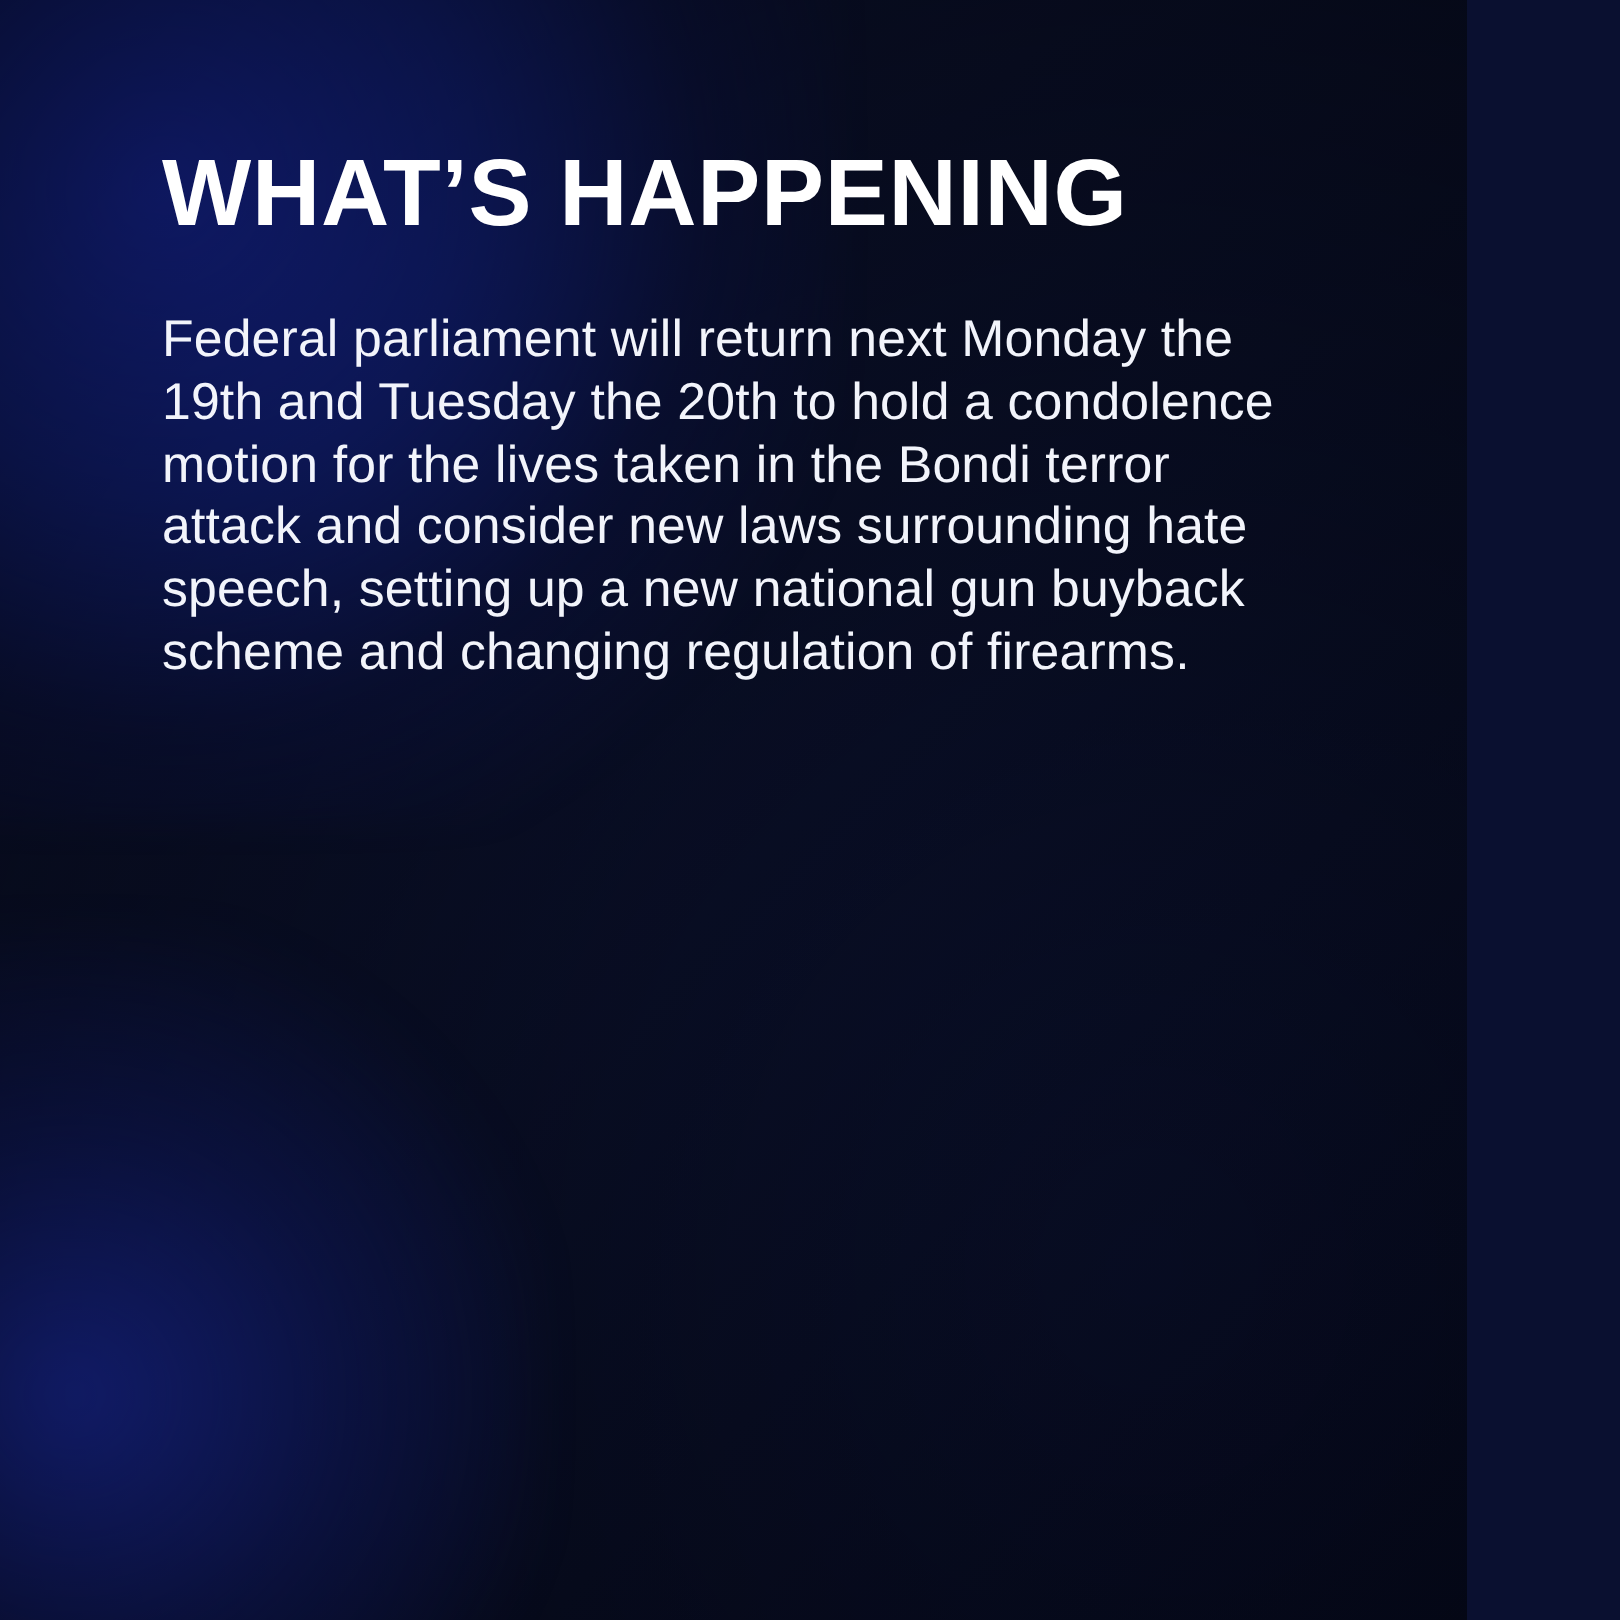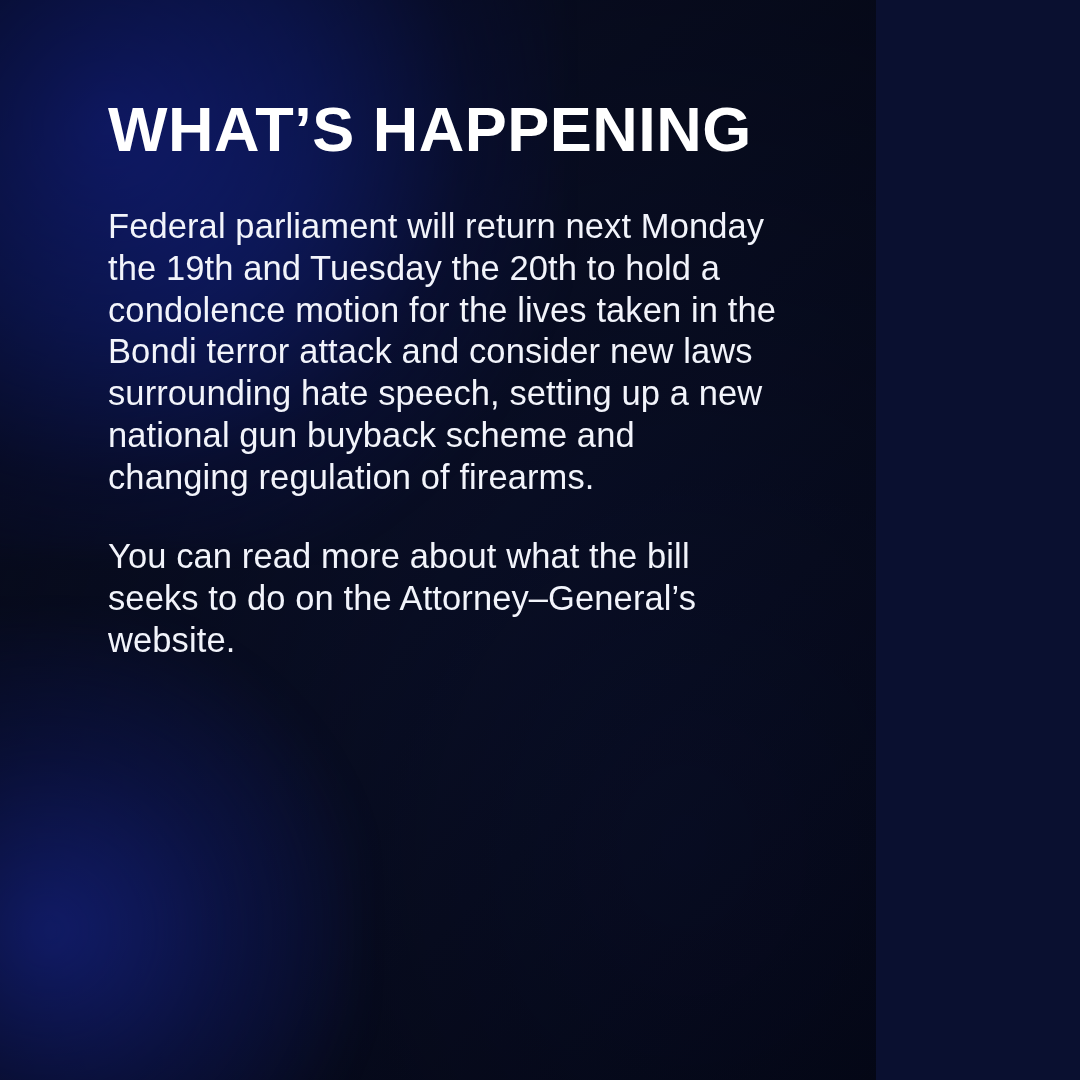--- a/index.html
+++ b/index.html
@@ -8,21 +8,21 @@
   }
   body {
     width: 1080px;
     height: 1080px;
     background: #0a1030;
     font-family: "Liberation Sans", sans-serif;
     overflow: hidden;
   }
   .slide {
     position: relative;
-    width: 876px;
+    width: 978px;
     height: 1080px;
     overflow: hidden;
     background-color: #0b1231;
   }
   
   .bg-base {
     position: absolute;
     inset: 0;
     background: linear-gradient(135deg, #111a45 0%, #0c1333 35%, #080d24 70%, #05081a 100%);
   }
@@ -86,15 +86,14 @@
 <div class="slide">
   <div class="bg-base"></div>
   <div class="bg-glow-top"></div>
   <div class="bg-glow-left"></div>
   <div class="bg-vignette"></div>
 
   <div class="content">
     <h1 class="headline">WHAT’S HAPPENING</h1>
 
     <p class="para"><span>Federal parliament will return next Monday the 19th and Tuesday the 20th to hold a condolence motion for the lives taken in the Bondi terror attack and consider new laws surrounding </span><span class="b">hate speec</span><span>h, setting up a new </span><span class="b">national gun buyback scheme</span><span> and </span><span class="b">changing regulation of firearms.</span></p>
-    <p class="para"><span>You can read more about what the bill seeks to do on the Attorney–General’s website.</span></p>
   </div>
 </div>
 
 </body></html>

